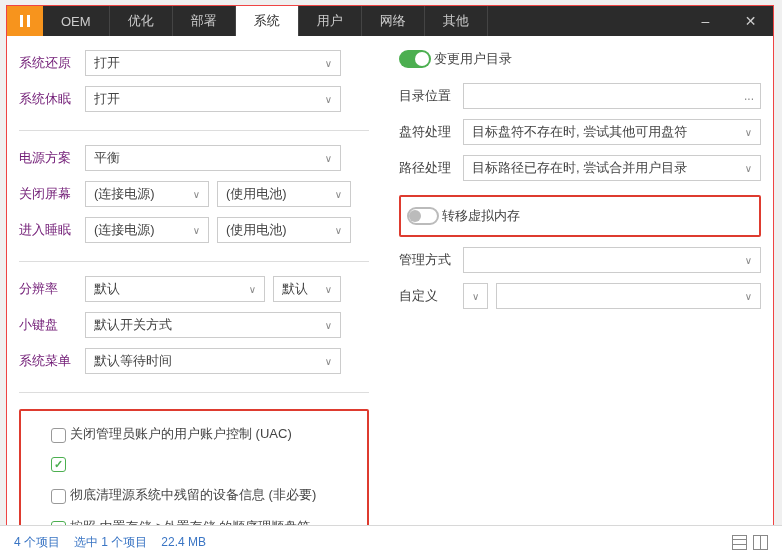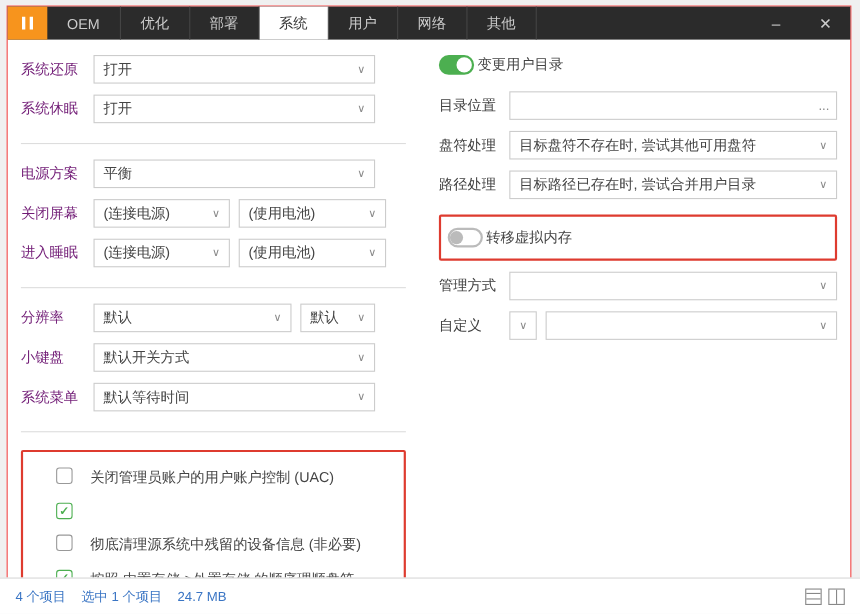--- a/index.html
+++ b/index.html
@@ -124,22 +124,22 @@
       margin: 8px 0 14px 0;
     }
     .check-group {
       border: 2px solid #de3b2f;
       border-radius: 2px;
       padding: 14px 10px 30px 10px;
       margin-top: 2px;
     }
     .check-row {
       display: flex;
-      align-items: flex-start;
-      gap: 16px;
+      align-items: flex-end;
+      gap: 4px;
       margin-bottom: 14px;
       font-size: 13px;
       color: #444;
       padding-left: 20px;
     }
     .checkbox {
       width: 15px;
       height: 15px;
       border: 1.5px solid #999;
       border-radius: 3px;
@@ -457,21 +457,21 @@
           <span class="arrow">∨</span>
         </div>
       </div>
     </div>
   </div>
 </div>
 
 <div class="statusbar">
   <span>4 个项目</span>
   <span>选中 1 个项目</span>
-  <span>24.7 MB</span>
+  <span>22.4 MB</span>
   <div class="right-icons">
     <div class="view-icon" style="flex-direction:column">
       <div style="flex:1;border-bottom:1px solid #888"></div>
         <div style="flex:1;border-bottom:1px solid #888"></div>
         <div style="flex:1"></div>
     </div>
     <div class="view-icon">
       <div style="flex:1;border-right:1px solid #888"></div>
         <div style="flex:1"></div>
     </div>

